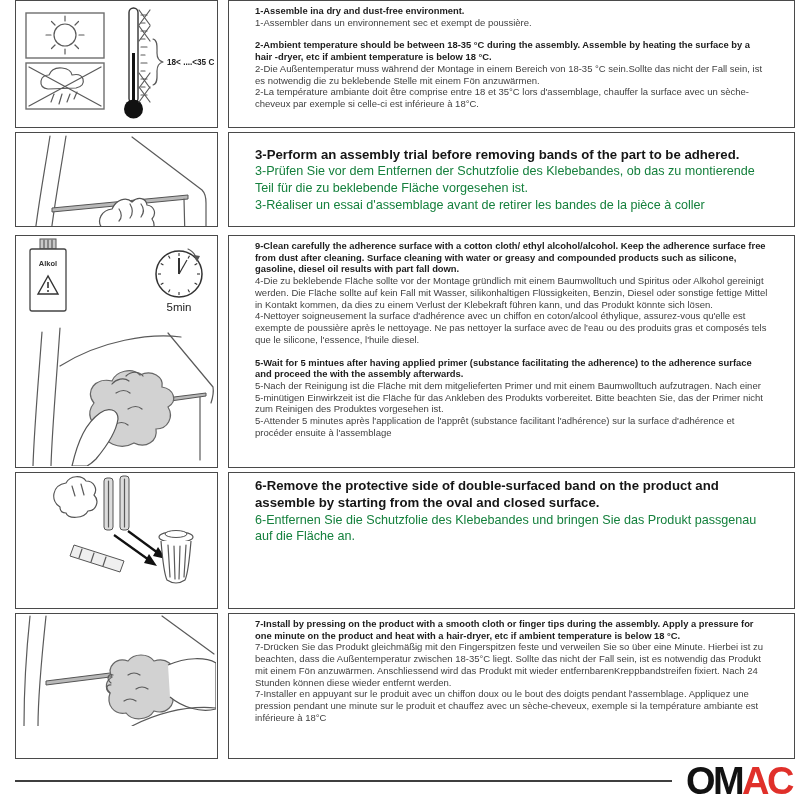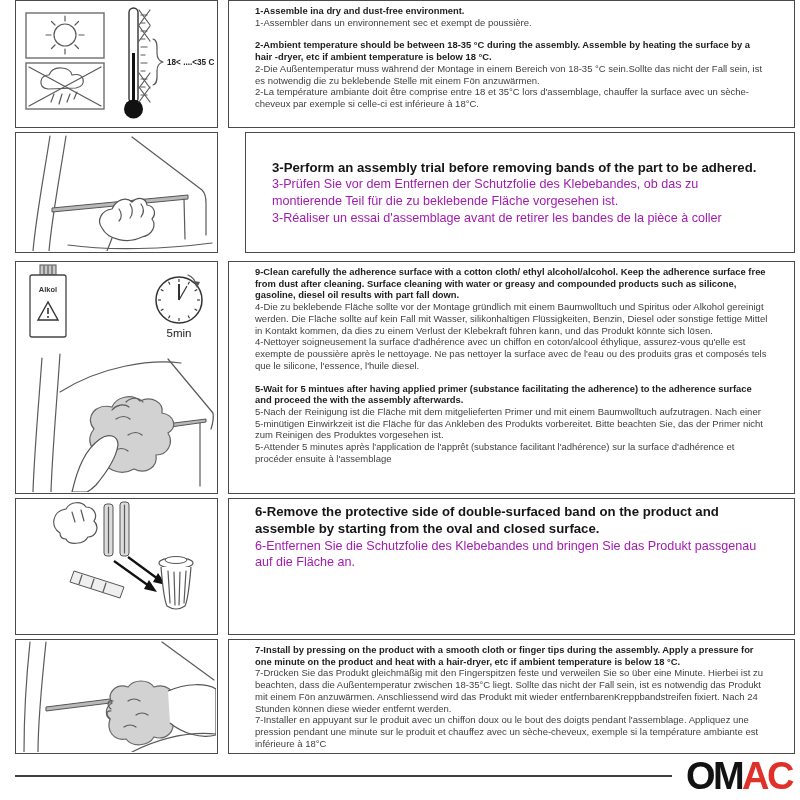--- a/index.html
+++ b/index.html
@@ -4,25 +4,25 @@
 <style>
   html,body{margin:0;padding:0;background:#ffffff;}
   body{width:800px;height:800px;overflow:hidden;font-family:"Liberation Sans",sans-serif;color:#3c3c3c;}
   .title{margin:0;padding:9px 0 7px 0;text-align:center;color:#e23230;font-weight:bold;
          font-size:19px;letter-spacing:-0.3px;white-space:nowrap;}
   .row{display:flex;align-items:stretch;margin:0 5px 4px 15px;}
   .row.g8{margin-bottom:8px;}
   .cell{border:1.6px solid #4a4a4a;box-sizing:border-box;background:#fff;}
   .cell.left{width:203px;flex:none;margin-right:10px;overflow:hidden;}
   .cell.right{flex:1;padding:4px 26px;overflow:hidden;}
-  .r1{height:128px;} .r2{height:121px;gap:17px;} .r3{height:233px;} .r4{height:137px;} .r5{height:115px;}
+  .r1{height:128px;} .r2{height:95px;} .r3{height:233px;} .r4{height:137px;} .r5{height:146px;}
   p{margin:0;}
   .small p{font-size:9.5px;line-height:1.24;color:#3f3f3f;}
   .small p.en{font-weight:bold;color:#1d1d1d;font-size:9.4px;}
-  .mid p{font-size:12.6px;line-height:1.32;color:#a21caf;}
+  .mid p{font-size:12.6px;line-height:1.32;color:#15803d;}
   .mid p.en{font-weight:bold;color:#161616;font-size:13.2px;}
   .gap{margin-top:11px;}
   .vcenter{display:flex;flex-direction:column;justify-content:center;}
   svg{display:block;}
   svg text{font-family:"Liberation Sans",sans-serif;}
   .ln{fill:none;stroke:#5a5a5a;stroke-width:1.2;stroke-linecap:round;stroke-linejoin:round;}
   .lnd{fill:none;stroke:#333;stroke-width:1.4;stroke-linecap:round;}
   .ibox{fill:none;stroke:#6e6e6e;stroke-width:1.4;}
   .footer{display:flex;align-items:center;margin:2px 8px 0 15px;height:36px;}
   .rule{flex:1;height:2px;background:#3f3f3f;margin-right:14px;}

